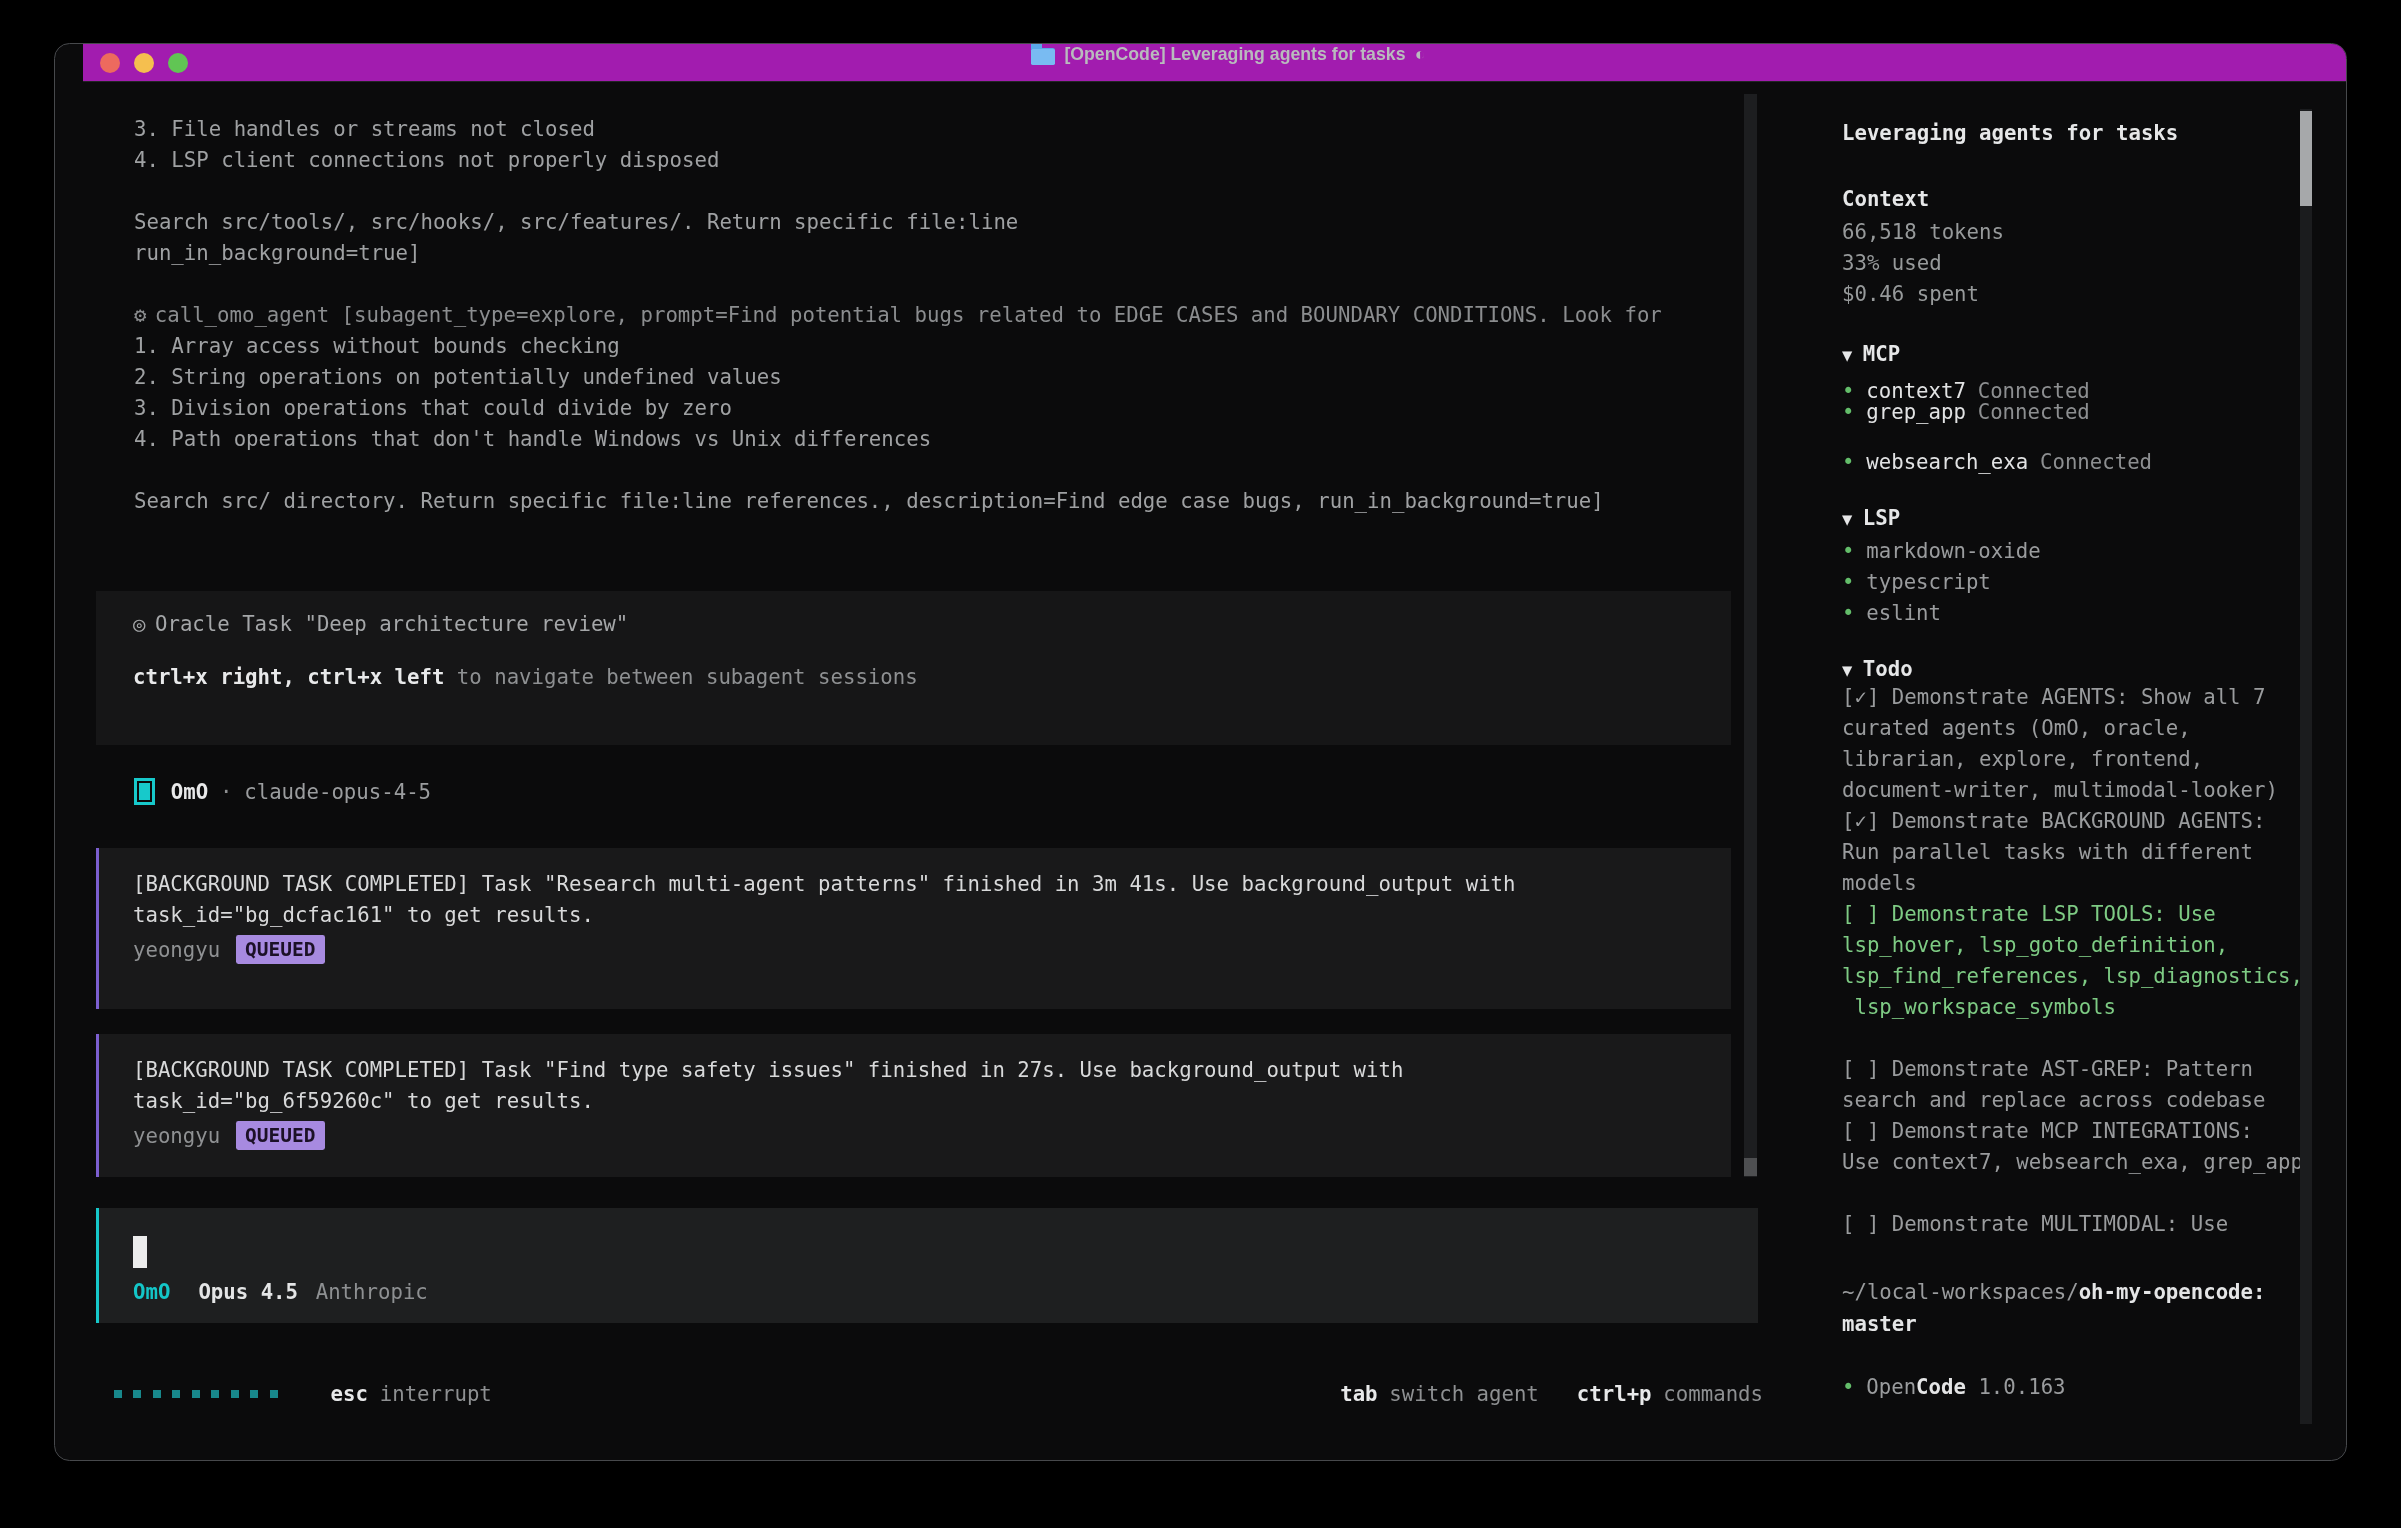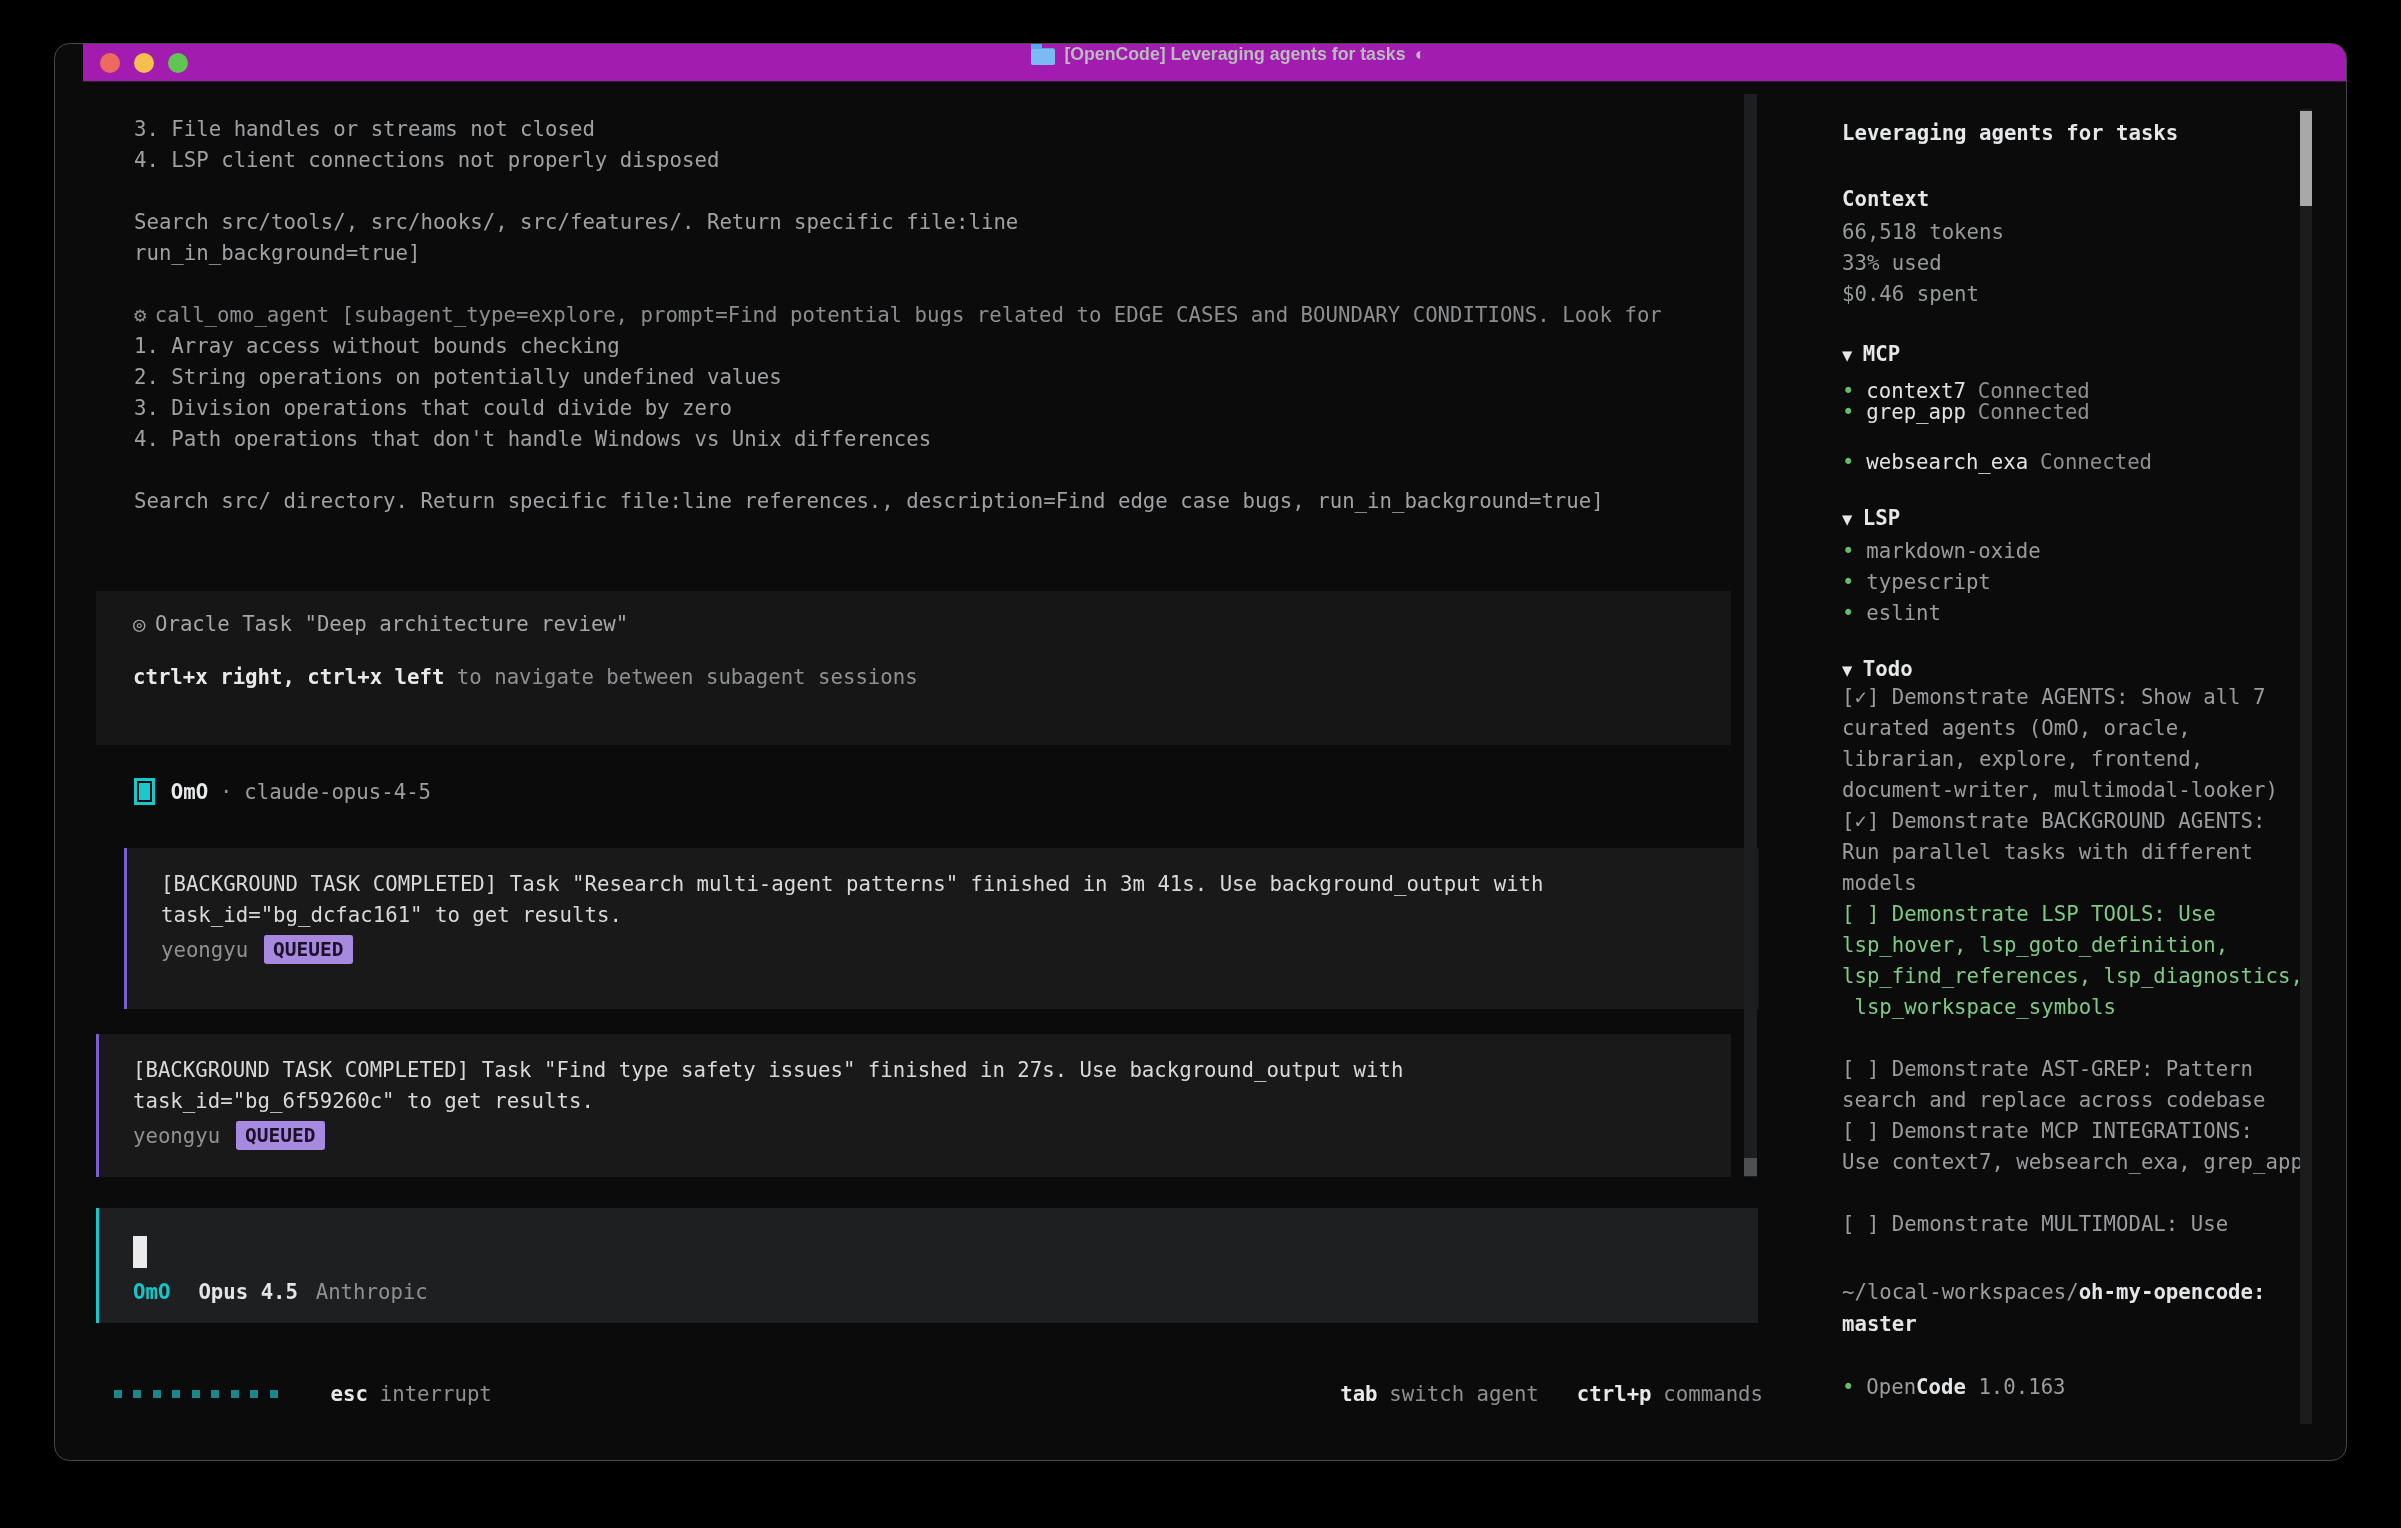--- a/index.html
+++ b/index.html
@@ -39,21 +39,21 @@
 
   .omo-row{position:absolute;left:79px;top:732px;height:31px;display:flex;align-items:center;font-size:20.7px;}
   .omo-icon{position:relative;width:15.4px;height:21px;border:3px solid #17c9cb;margin-right:15.4px;}
   .omo-icon i{position:absolute;left:2.4px;top:2.4px;right:2.4px;bottom:2.4px;background:#17c9cb;}
   .omo-name{color:#e8e9ea;font-weight:700;}
   .omo-sep{color:#8e9092;margin:0 11.8px;}
   .omo-model{color:#9b9d9f;}
 
   .task-box{position:absolute;left:41px;width:1635px;background:#19191a;
     border-left:3.5px solid #7c5fd0;box-sizing:border-box;}
-  .task1{top:804px;height:161px;margin-left:28px;} .task2{top:990px;height:143px;}
+  .task1{top:804px;height:161px;} .task2{top:990px;height:143px;}
   .task-line1{position:absolute;left:34px;top:23.6px;font-size:20.7px;color:#d8d9da;white-space:pre;}
   .task-line2{position:absolute;left:34px;top:55px;font-size:20.7px;color:#d8d9da;white-space:pre;}
   .task-meta{position:absolute;left:34px;top:87px;display:flex;align-items:center;gap:15.4px;font-size:20.7px;}
   .task-user{color:#8f9193;}
   .badge{background:#a78ae0;color:#1c1127;font-weight:700;font-size:19.5px;padding:3px 9.5px;border-radius:2.4px;}
 
   .chat-scroll-track{position:absolute;left:1689px;top:50px;width:13px;height:1083px;background:#1d1e20;}
   .chat-scroll-thumb{position:absolute;left:0;top:1064px;width:13px;height:17.7px;background:#4e4f51;}
 
   .input-box{position:absolute;left:41px;top:1164px;width:1662px;height:115px;background:#1e1f20;

